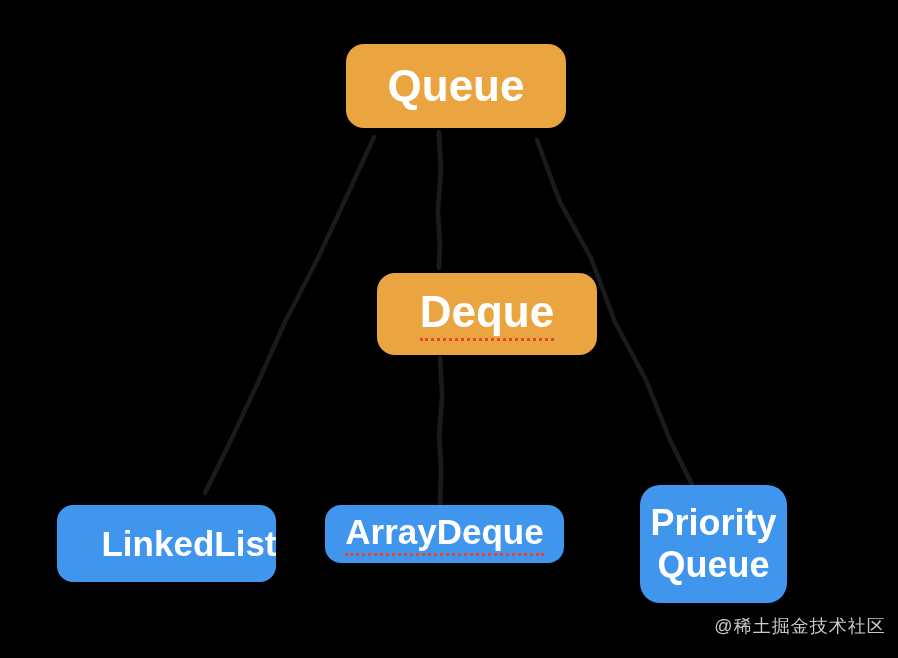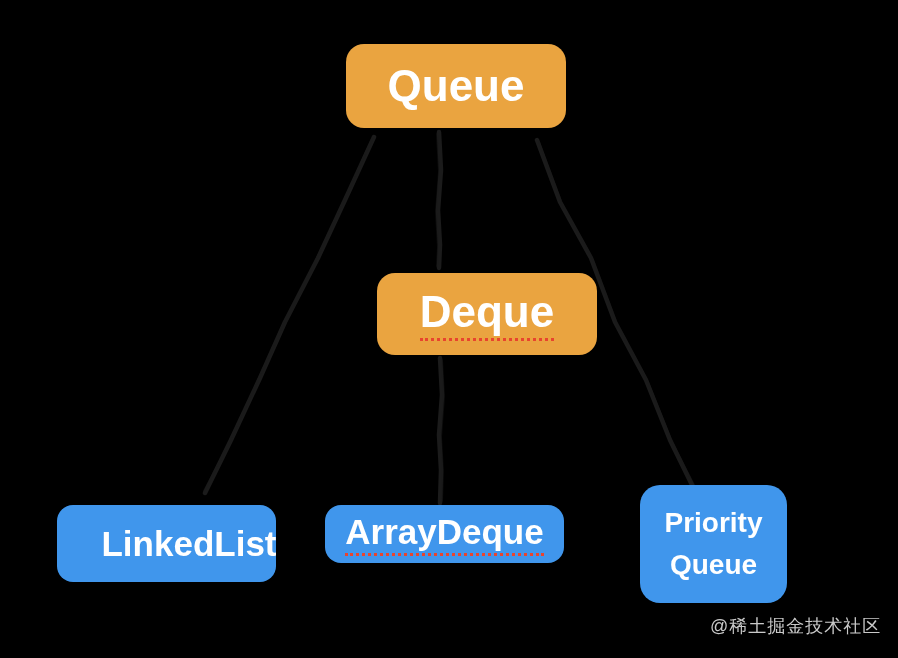--- a/index.html
+++ b/index.html
@@ -18,30 +18,30 @@
     display:flex;align-items:center;justify-content:center;
     color:#ffffff;font-weight:bold;text-align:center;
     box-sizing:border-box;
   }
   .node-orange{background:#EAA440;border-radius:18px;}
   .node-blue{background:#4096EC;border-radius:16px;}
   .node-queue{left:346px;top:44px;width:220px;height:84px;font-size:44px;}
   .node-deque{left:345px;top:273px;width:220px;height:82px;font-size:44px;margin-left:32px;}
   .node-linkedlist{left:57px;top:505px;width:219px;height:77px;font-size:35px;padding-left:45px;}
   .node-arraydeque{left:325px;top:505px;width:239px;height:58px;font-size:35px;}
-  .node-priorityqueue{left:640px;top:485px;width:147px;height:118px;font-size:28px;line-height:42px;border-radius:20px;flex-direction:column;}
+  .node-priorityqueue{left:640px;top:485px;width:147px;height:118px;font-size:36px;line-height:42px;border-radius:20px;flex-direction:column;}
   .spellcheck{
     border-bottom:3px dotted #E8442E;
     padding-bottom:1px;
   }
   .watermark{
     position:absolute;
     left:710px;top:614px;width:180px;
     color:#C9C9C9;font-size:18px;
-    text-align:left;
+    text-align:center;
     letter-spacing:1px;
   }
   .edge{stroke:#1b1b1b;stroke-width:4.5;fill:none;stroke-linecap:round;stroke-linejoin:round;}
   .edge-rough{stroke:#1b1b1b;stroke-width:2;fill:none;opacity:.45;stroke-linecap:round;stroke-linejoin:round;}
 </style>
 </head>
 <body>
 
 <div class="canvas">
 

